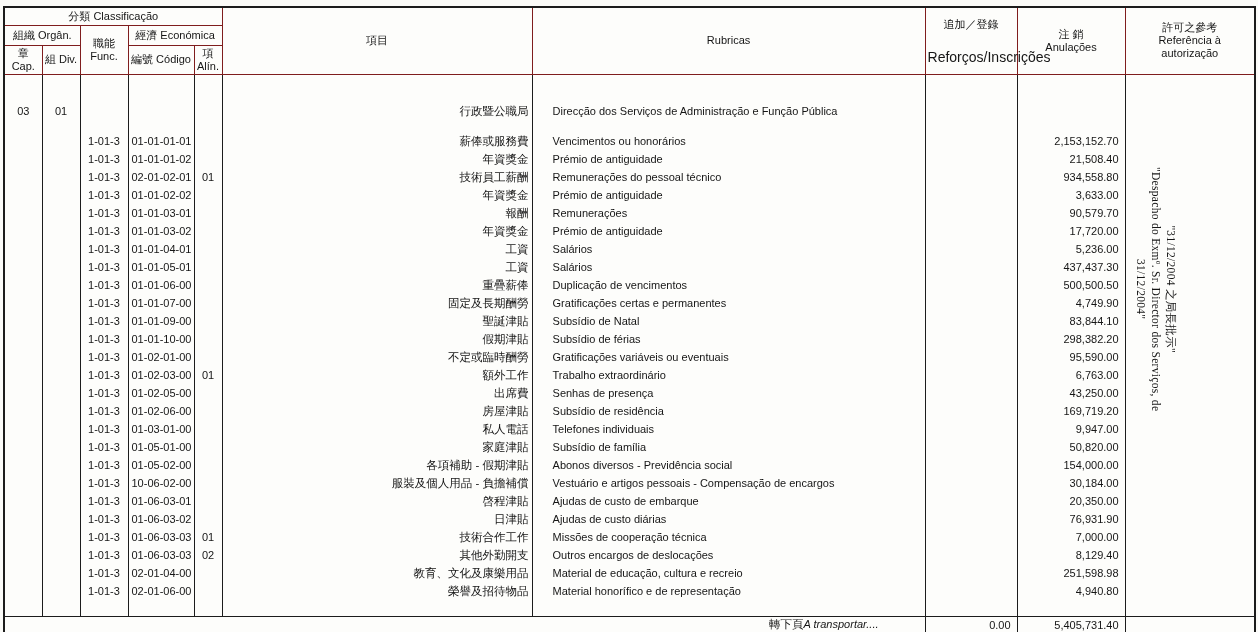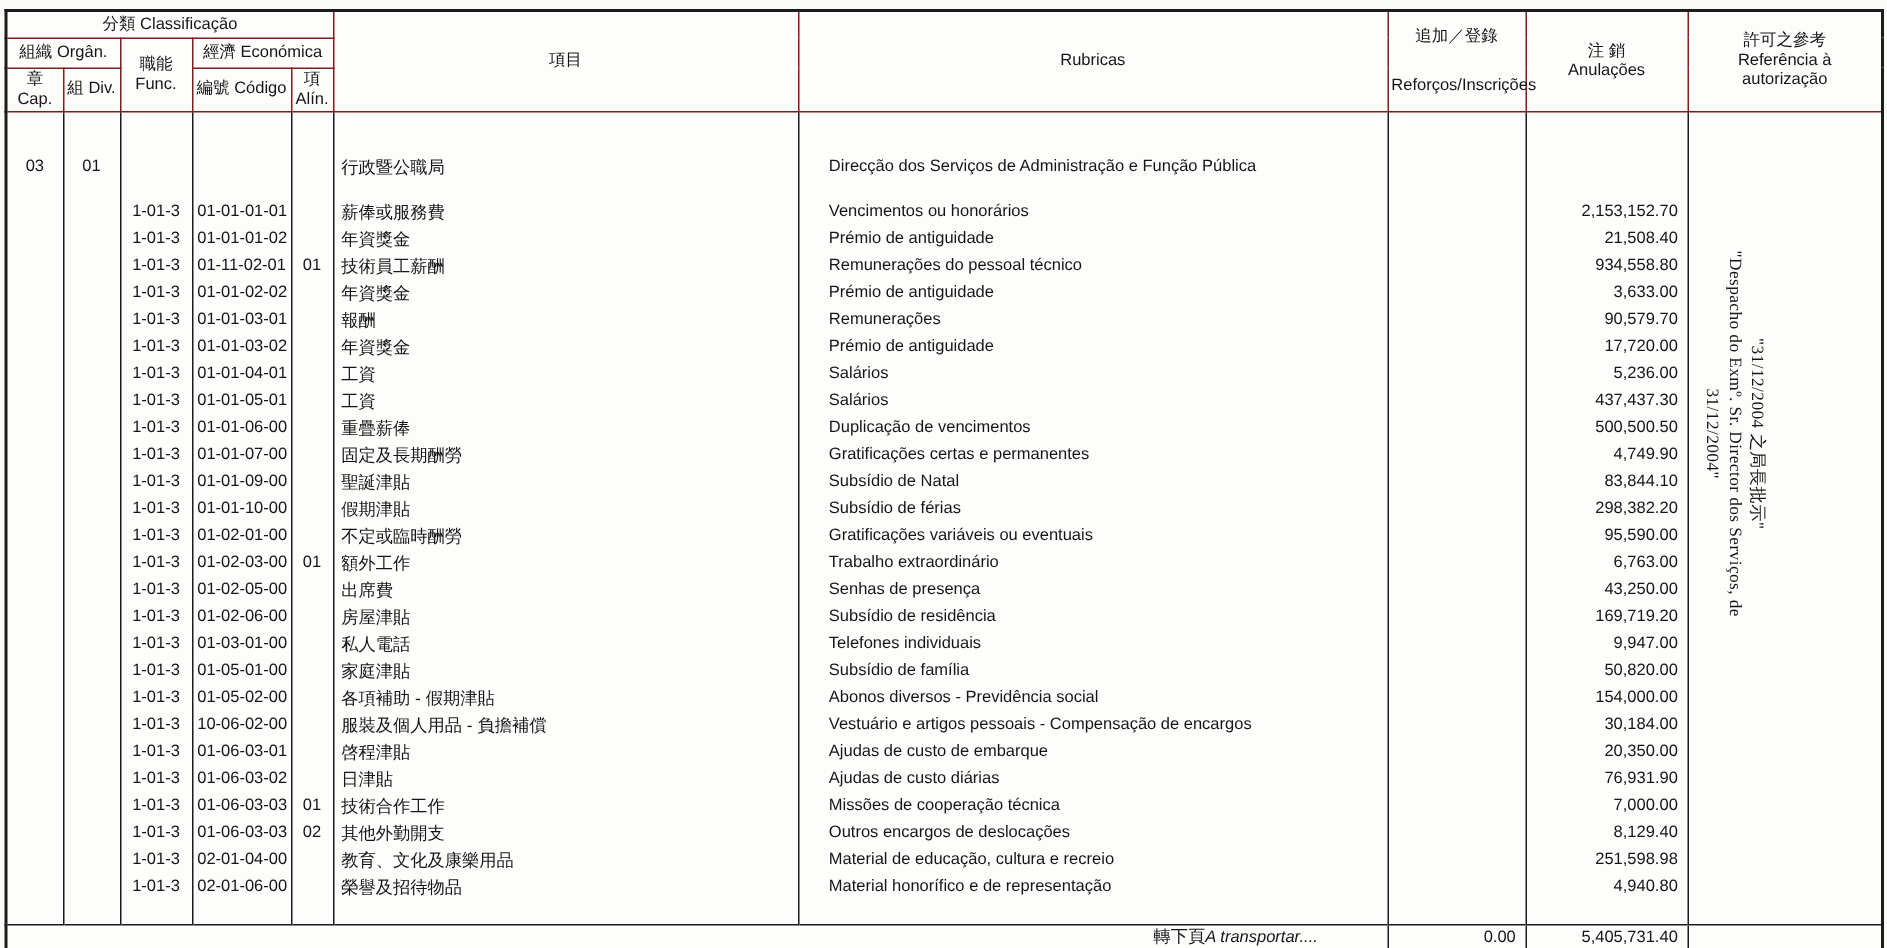--- a/index.html
+++ b/index.html
@@ -28,24 +28,24 @@
     border-left:1px solid #1c1c1c; border-right:1px solid #1c1c1c;
     vertical-align:middle; padding:0 3px; overflow:hidden; white-space:nowrap;
   }
   tr.spacer-a td { height:28px; }
   tr.dept-row td { height:18px; }
   tr.spacer-b td { height:12px; }
   tr.item-row td { height:18px; }
   tr.filler-row td { height:16px; }
   tfoot td { border-top:1px solid #1c1c1c; height:19px; }
   .col-cap, .col-div, .col-func, .col-cod, .col-alin { text-align:center; }
-  .col-item { text-align:left; padding-left:5px; font-size:11.5px; }
+  .col-item { text-align:right; padding-left:5px; font-size:11.5px; }
   .col-rub  { text-align:left; padding-left:20px; }
   .col-reforcos, .col-anu { text-align:right; padding-right:6px; }
-  .small { font-size:11px;margin-top:20px; }
+  .small { font-size:14px;margin-top:20px; }
   .footer-label { text-align:right; padding-right:46px; }
   .footer-label .zh { margin-right:0; font-size:11.5px; }
   .footer-label .pt { font-style:italic; }
   .ref-body-cell { position:relative; }
   .side-note {
     position:absolute; left:52px; top:92px;
     transform:rotate(90deg); transform-origin:0 0;
     white-space:nowrap; text-align:center;
     font-size:11.5px; line-height:15px; letter-spacing:0.3px;
     font-family:"Liberation Serif","DejaVu Serif",serif;
@@ -164,21 +164,21 @@
     <td class="col-alin"></td>
     <td class="col-item">年資獎金</td>
     <td class="col-rub">Prémio de antiguidade</td>
     <td class="col-reforcos"></td>
     <td class="col-anu">21,508.40</td>
   </tr>
         <tr class="item-row">
     <td class="col-cap"></td>
     <td class="col-div"></td>
     <td class="col-func">1-01-3</td>
-    <td class="col-cod">01-11-02-01</td>
+    <td class="col-cod">02-01-02-01</td>
     <td class="col-alin">01</td>
     <td class="col-item">技術員工薪酬</td>
     <td class="col-rub">Remunerações do pessoal técnico</td>
     <td class="col-reforcos"></td>
     <td class="col-anu">934,558.80</td>
   </tr>
         <tr class="item-row">
     <td class="col-cap"></td>
     <td class="col-div"></td>
     <td class="col-func">1-01-3</td>

